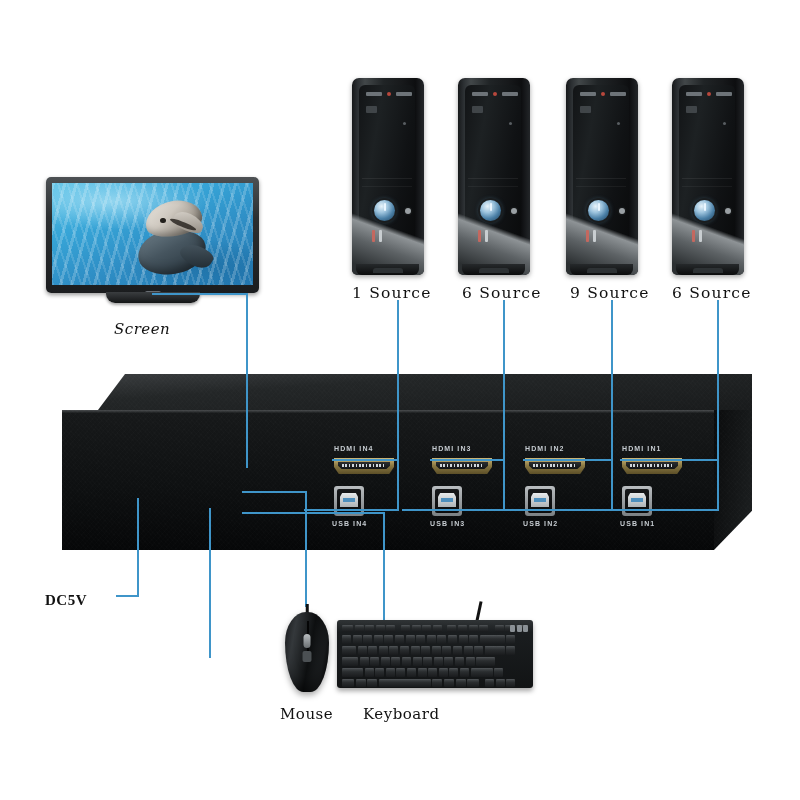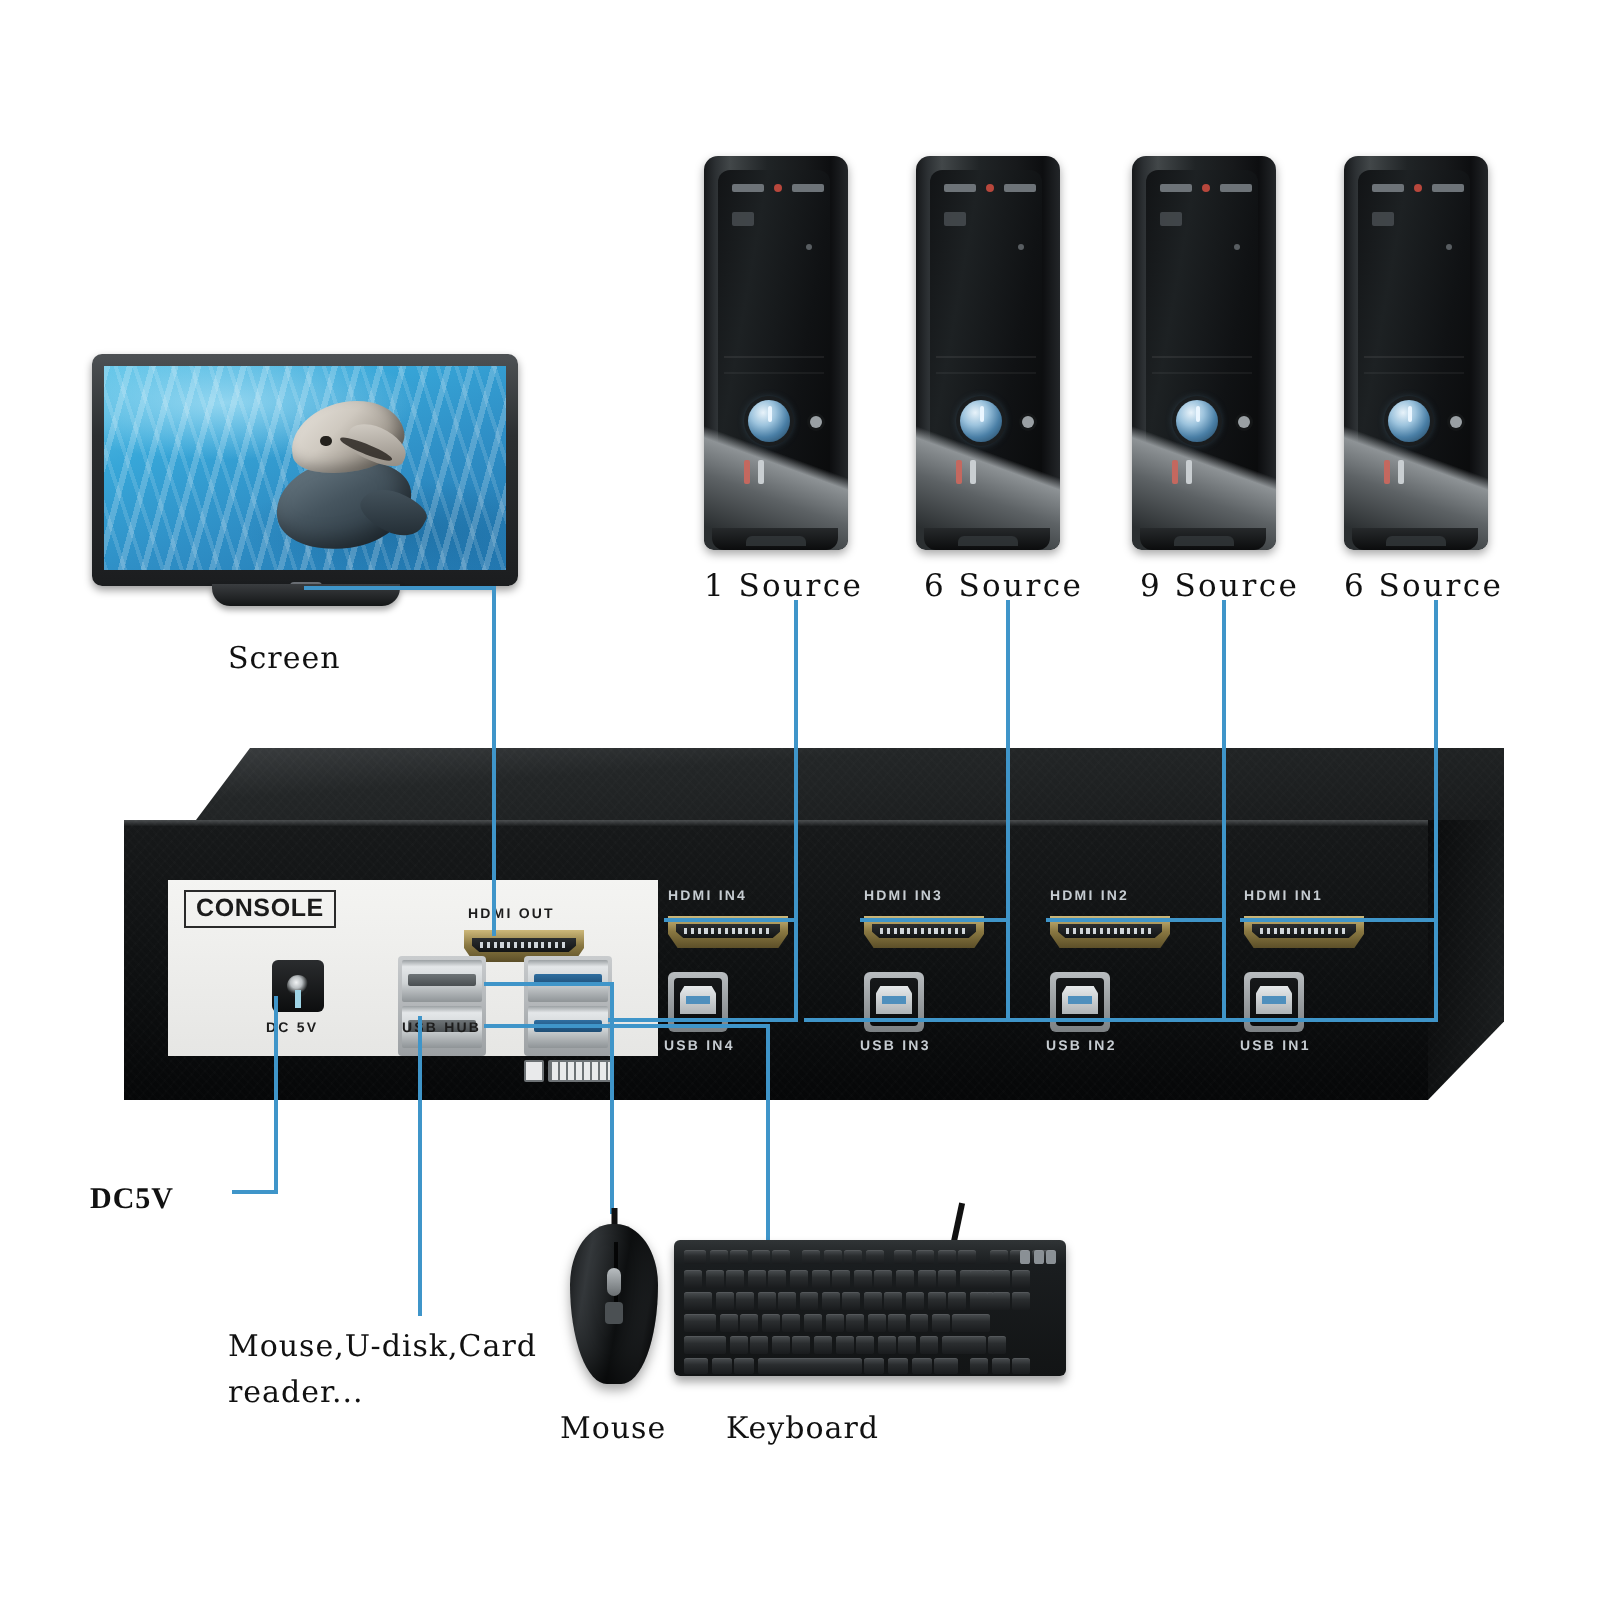--- a/index.html
+++ b/index.html
@@ -213,21 +213,21 @@
           <div class="dol-head"></div>
           <div class="dol-snout"></div>
           <div class="dol-mouth"></div>
           <div class="dol-eye"></div>
         </div>
       </div>
     </div>
     <div class="tv-logo"></div>
     <div class="tv-foot"></div>
   </div>
-  <div class="lbl" style="left:114px;top:318px;">Screen</div>
+  <div class="lbl" style="left:114px;top:318px;font-style:italic;">Screen</div>
 
   <div class="pc" id="pc1" style="left:352px;top:78px;">
     <div class="pc-body">
       <div class="pc-face"></div>
       <div class="pc-slots">
           <i></i>
           <i class="red"></i>
           <i></i>
         </div>
       <div class="pc-badge"></div>
@@ -320,44 +320,20 @@
   <div class="lbl src" style="left:570px;top:282px;">9 Source</div>
   <div class="lbl src" style="left:672px;top:282px;">6 Source</div>
 
   <div id="kvm">
     <div class="kvm-topface"></div>
     <div class="kvm-right"></div>
     <div class="kvm-front"></div>
     <div class="kvm-bevel"></div>
     <div class="kvm-grain"></div>
 
-    <div class="console">
-      <div class="console-tag">CONSOLE</div>
-
-      <div class="dcjack"></div>
-      <div class="panel-txt dark" style="left:49px;top:71px;">DC 5V</div>
-
-      <div class="hdmi" style="left:148px;top:25px;"></div>
-      <div class="panel-txt dark" style="left:150px;top:14px;">HDMI OUT</div>
-
-      <div class="usbA" style="left:115px;top:38px;">
-        <i></i>
-        <i></i>
-      </div>
-      <div class="panel-txt dark" style="left:117px;top:71px;">USB HUB</div>
-
-      <div class="usbA" style="left:178px;top:38px;">
-        <i class="blue"></i>
-        <i class="blue"></i>
-        <div class="dip">
-          <div class="sq"></div>
-          <div class="bar"></div>
-        </div>
-      </div>
-    </div>
 
     <div class="hdmi" style="left:272px;top:84px;"></div>
     <div class="panel-txt light" style="left:272px;top:71px;">HDMI IN4</div>
     <div class="usbB" style="left:272px;top:112px;">
         <span></span>
       </div>
     <div class="panel-txt light" style="left:270px;top:146px;">USB IN4</div>
 
     <div class="hdmi" style="left:370px;top:84px;"></div>
     <div class="panel-txt light" style="left:370px;top:71px;">HDMI IN3</div>
@@ -572,18 +548,16 @@
       </div>
       <div class="kb-np" style="top:59px;height:8px;">
         <b style="width:20px"></b>
           <b style="width:9px"></b>
           <b style="width:9px"></b>
       </div>
     </div>
   </div>
 
   <div class="lbl" style="left:45px;top:589px;font-family:'Liberation Serif',serif;font-weight:700;font-size:15px;">DC5V</div>
-  <div class="lbl" style="left:114px;top:662px;width:200px;">Mouse,U-disk,Card
-reader...</div>
   <div class="lbl" style="left:280px;top:703px;">Mouse</div>
   <div class="lbl" style="left:363px;top:703px;">Keyboard</div>
 
 </div>
 
 </body></html>

